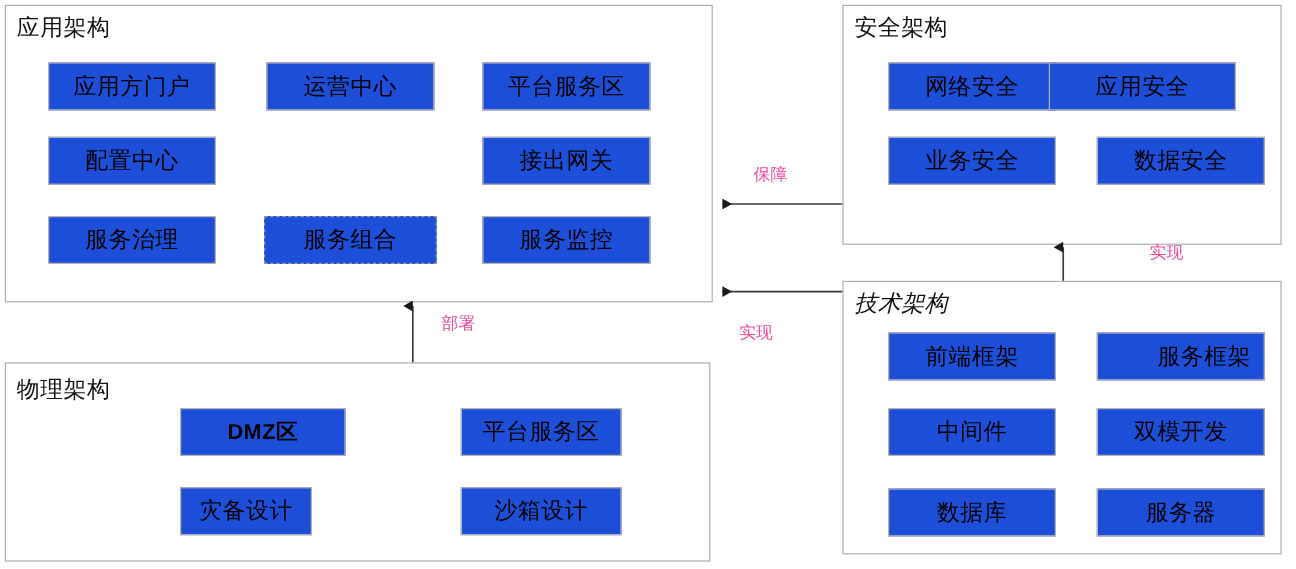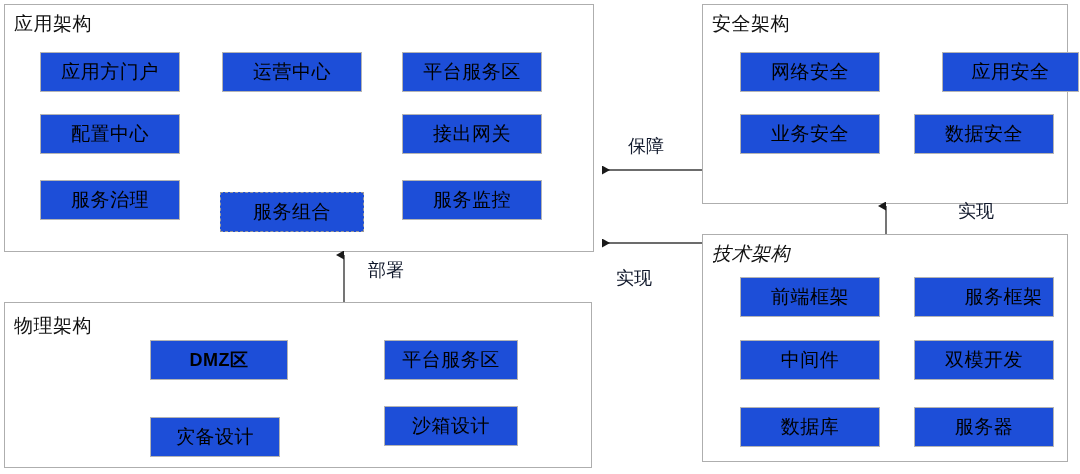--- a/index.html
+++ b/index.html
@@ -40,33 +40,32 @@
     display: flex;
     align-items: center;
     justify-content: center;
     font-size: 19px;
     letter-spacing: 0.5px;
     white-space: nowrap;
     color: #000000;
   }
   .node.dashed {
     border: 1px dashed #9a9a9a;
-    margin-top: 12px;
   }
   .node.bold {
     font-weight: bold;
     font-family: "Liberation Sans", "DejaVu Sans", sans-serif;
     font-size: 18px;
   }
   .edge-label {
     position: absolute;
-    font-size: 18px;
+    font-size: 14px;
     line-height: 17px;
     white-space: nowrap;
-    color: #0f172a;
+    color: #ec4899;
   }
   svg.connectors {
     position: absolute;
     left: 0;
     top: 0;
     width: 1080px;
     height: 474px;
     pointer-events: none;
   }
   svg.connectors line {
@@ -90,40 +89,40 @@
   <div class="node" style="left:402px; top:114px; width:140px; height:40px;">接出网关</div>
 
   <div class="node" style="left:40px; top:180px; width:140px; height:40px;">服务治理</div>
   <div class="node dashed" style="left:220px; top:180px; width:144px; height:40px;">服务组合</div>
   <div class="node" style="left:402px; top:180px; width:140px; height:40px;">服务监控</div>
 
   <div class="group" style="left:702px; top:4px; width:366px; height:200px;"></div>
   <div class="group-title" style="left:712px; top:14px;">安全架构</div>
 
   <div class="node" style="left:740px; top:52px; width:140px; height:40px;">网络安全</div>
-  <div class="node" style="left:942px; top:52px; width:137px; height:40px;">应用安全</div>
+  <div class="node" style="left:874px; top:52px; width:156px; height:40px;">应用安全</div>
   <div class="node" style="left:740px; top:114px; width:140px; height:40px;">业务安全</div>
   <div class="node" style="left:914px; top:114px; width:140px; height:40px;">数据安全</div>
 
   <div class="group" style="left:702px; top:234px; width:366px; height:228px;"></div>
   <div class="group-title" style="left:712px; top:244px;font-style:italic;">技术架构</div>
 
   <div class="node" style="left:740px; top:277px; width:140px; height:40px;">前端框架</div>
   <div class="node" style="left:914px; top:277px; width:140px; height:40px;padding-left:39px;">服务框架</div>
   <div class="node" style="left:740px; top:340px; width:140px; height:40px;">中间件</div>
   <div class="node" style="left:914px; top:340px; width:140px; height:40px;">双模开发</div>
   <div class="node" style="left:740px; top:407px; width:140px; height:40px;">数据库</div>
   <div class="node" style="left:914px; top:407px; width:140px; height:40px;">服务器</div>
 
   <div class="group" style="left:4px; top:302px; width:588px; height:166px;"></div>
   <div class="group-title" style="left:14px; top:316px;">物理架构</div>
 
   <div class="node bold" style="left:150px; top:340px; width:138px; height:40px;">DMZ区</div>
   <div class="node" style="left:384px; top:340px; width:134px; height:40px;text-align:right;">平台服务区</div>
-  <div class="node" style="left:150px; top:417px; width:130px; height:40px;text-align:right;">灾备设计</div>
+  <div class="node" style="left:150px; top:406px; width:110px; height:40px;text-align:right;">灾备设计</div>
   <div class="node" style="left:384px; top:406px; width:134px; height:40px;">沙箱设计</div>
 
   <svg class="connectors" viewBox="0 0 1080 474" xmlns="http://www.w3.org/2000/svg">
     <defs>
       <marker id="arrow-left" markerWidth="9" markerHeight="9" refX="8" refY="4.5" orient="auto" markerUnits="userSpaceOnUse">
         <path d="M8,0 L8,9 L0,4.5 Z" fill="#1a1a1a"></path>
       </marker>
       <marker id="arrow-up" markerWidth="9" markerHeight="9" refX="4.5" refY="8" orient="auto" markerUnits="userSpaceOnUse">
         <path d="M0,8 L9,8 L4.5,0 Z" fill="#1a1a1a"></path>
       </marker>

